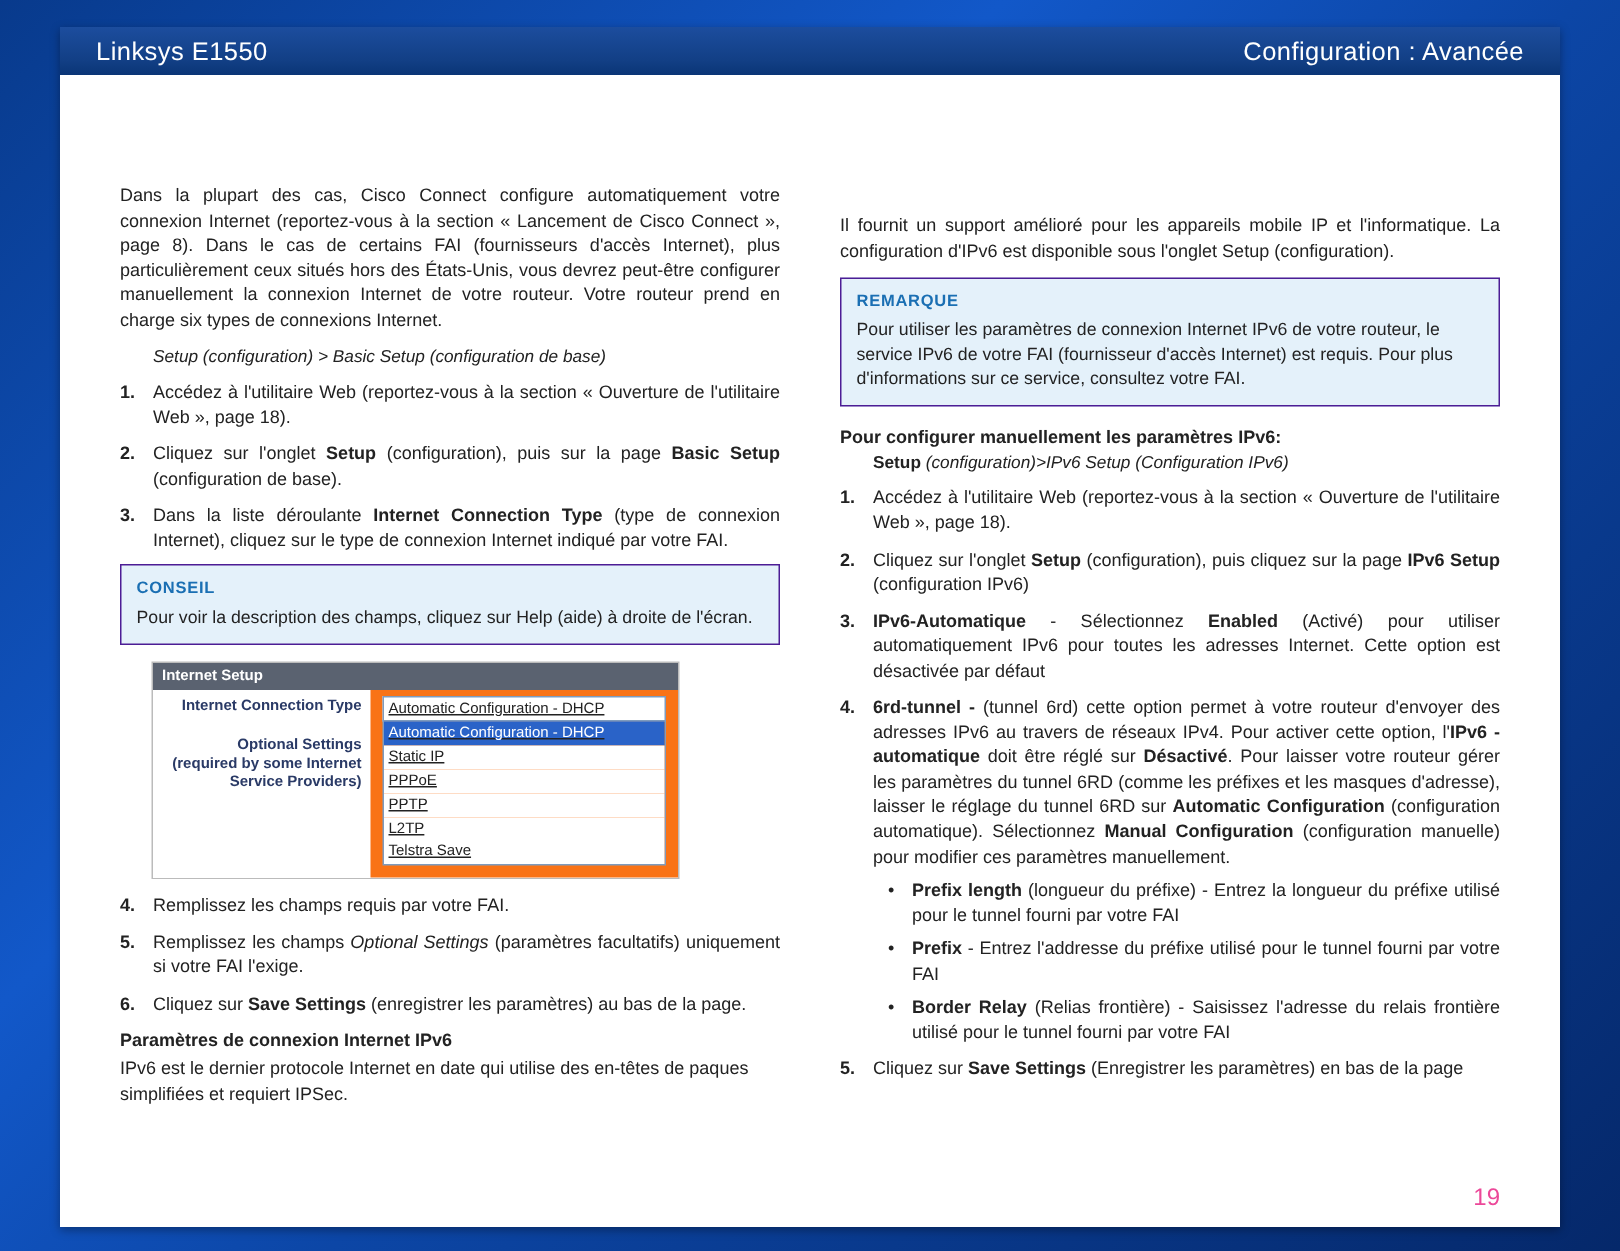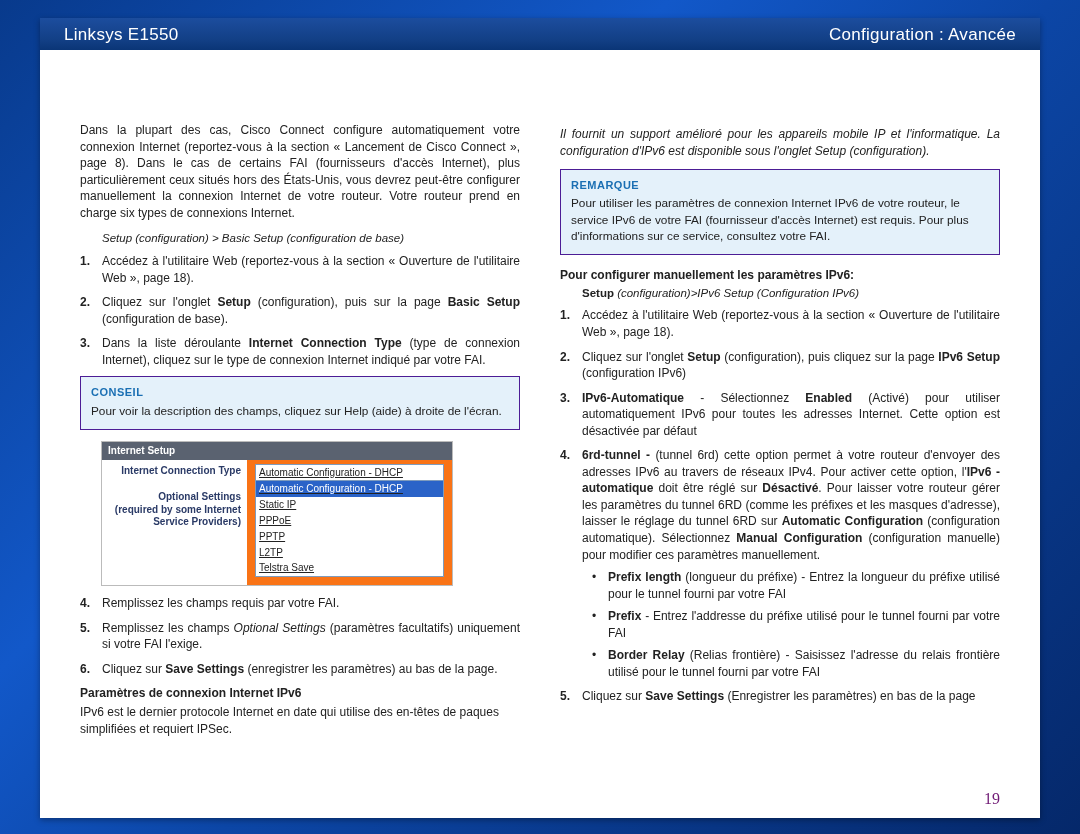--- a/index.html
+++ b/index.html
@@ -15,21 +15,21 @@
   .subhead { font-weight:700; margin: 8px 0 2px; font-size:12px; }
   .breadcrumb { font-style:italic; margin: 2px 0 6px 22px; display:block; font-size:11.5px; }
   ol.steps { list-style:none; counter-reset: st; margin-left:0; }
   ol.steps > li { counter-increment: st; position:relative; padding-left:22px; margin-bottom:8px; text-align:justify; }
   ol.steps > li::before { content: counter(st) "."; font-weight:700; position:absolute; left:0; }
   ul.bullets { list-style:none; margin-left:10px; }
   ul.bullets > li { position:relative; padding-left:16px; margin-top:6px; text-align:justify; }
   ul.bullets > li::before { content:"•"; position:absolute; left:0; top:0; }
   .callout { border:1px solid #4c1d95; background:#e4f1fa; padding:8px 10px 10px; margin:8px 0 12px; font-size:11.8px; }
   .callout .label { color:#1a6fb3; font-weight:700; font-size:11px; text-transform:uppercase; letter-spacing:.5px; display:block; margin-bottom:2px; }
-  .footer-num { position:absolute; bottom:10px; right:40px; font-size:16px; color:#701a75;font-family:Liberation Serif, serif; }
+  .footer-num { position:absolute; bottom:10px; right:40px; font-size:16px; color:#ec4899; }
   
   .router-shot { width:350px; margin:4px 0 10px 22px; font-family: Tahoma, Arial, sans-serif; font-size:10px; box-shadow:0 0 0 1px #bbb; }
   .router-shot .bar { background:#5a6270; color:#fff; padding:2px 6px; font-weight:700; font-size:10px; }
   .router-shot .row { display:flex; }
   .router-shot .lefts { width:145px; background:#fff; padding:4px 6px 28px; text-align:right; color:#2a3a66; }
   .router-shot .lefts .main { font-weight:700; margin-bottom:14px; }
   .router-shot .lefts .sub { font-weight:700; line-height:1.25; }
   .router-shot .rights { flex:1; background:#f97316; padding:4px 8px 8px;text-decoration:underline; }
   .router-shot .selbox { border:1px solid #7e9bbd; padding:1px 3px; margin-bottom:-1px; background:#fff; display:block; }
   .router-shot .droplist { border:1px solid #7e9bbd; }
@@ -100,21 +100,21 @@
         <li>
           <span>Cliquez sur </span><span class="bold">Save Settings</span><span> (enregistrer les paramètres) au bas de la page.</span>
         </li>
       </ol>
 
       <div class="subhead">Paramètres de connexion Internet IPv6</div>
       <p>IPv6 est le dernier protocole Internet en date qui utilise des en-têtes de paques simplifiées et requiert IPSec.</p>
     </div>
 
     <div class="col">
-      <p class="lead" style="margin-top:4px;font-style:italic;">Il fournit un support amélioré pour les appareils mobile IP et l'informatique. La configuration d'IPv6 est disponible sous l'onglet Setup (configuration).</p>
+      <p class="lead" style="margin-top:20px;">Il fournit un support amélioré pour les appareils mobile IP et l'informatique. La configuration d'IPv6 est disponible sous l'onglet Setup (configuration).</p>
 
       <div class="callout">
         <span class="label">REMARQUE</span>
         <span>Pour utiliser les paramètres de connexion Internet IPv6 de votre routeur, le service IPv6 de votre FAI (fournisseur d'accès Internet) est requis. Pour plus d'informations sur ce service, consultez votre FAI.</span>
       </div>
 
       <div class="subhead">Pour configurer manuellement les paramètres IPv6:</div>
       <span class="breadcrumb">
         <span class="bold" style="font-style:normal">Setup </span><span>(configuration)&gt;IPv6 Setup (Configuration IPv6)</span>
       </span>

